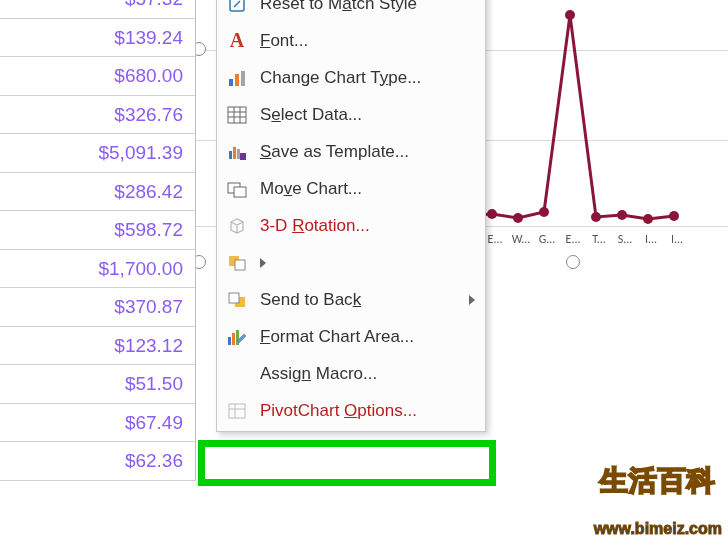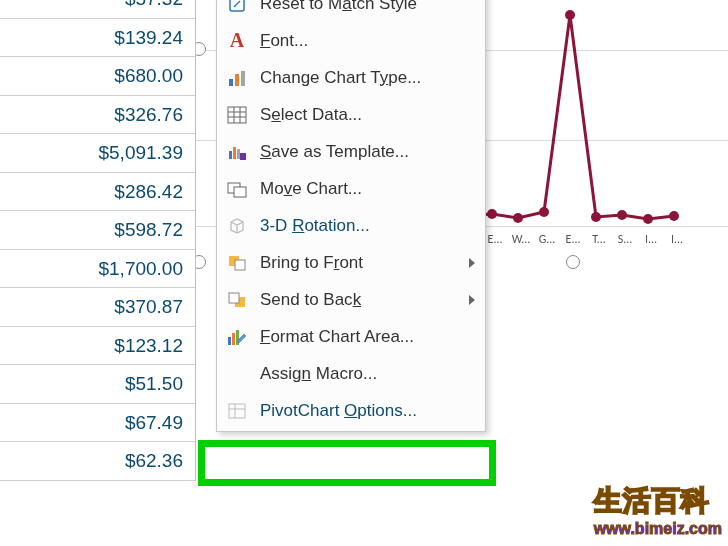--- a/index.html
+++ b/index.html
@@ -20,21 +20,21 @@
   border-right: 1px solid #bfbfbf;
   z-index: 1;
 }
 .cell {
   height: 38.5px;
   border-bottom: 1px solid #d0d0d0;
   text-align: right;
   padding-right: 12px;
   line-height: 38.5px;
   font-size: 19px;
-  color: #0c4a6e;
+  color: #8b5cf6;
   background: #fff;
 }
 
 
 .chart {
   position: absolute;
   left: 196px; top: 0; right: 0; bottom: 0;
   z-index: 0;
 }
 .gridline {
@@ -79,21 +79,21 @@
 }
 .menu-item {
   display: flex;
   align-items: center;
   height: 37px;
   padding: 0 10px 0 7px;
   color: #333;
   cursor: default;
   position: relative;
 }
-.menu-item.disabled { color: #0c4a6e; }
+.menu-item.disabled { color: #b91c1c; }
 .menu-item .icon {
   width: 26px; height: 24px;
   margin-right: 10px;
   display: flex; align-items: center; justify-content: center;
   flex-shrink: 0;
 }
 .menu-item .label { flex: 1; font-size: 17px; }
 .menu-item .u { text-decoration: underline; }
 .menu-item .arrow {
   width: 0; height: 0;
@@ -110,35 +110,36 @@
   width: 298px; height: 46px;
   border: 7px solid #00d000;
   z-index: 5;
   pointer-events: none;
 }
 
 
 .wm {
   position: absolute;
   right: 6px; bottom: 8px;
-  text-align: left;
+  text-align: center;
   z-index: 6;
   font-family: sans-serif;
 }
 .wm-top {
   font-size: 28px;
   font-weight: 700;
   color: #ff9800;
   -webkit-text-stroke: 2px #7a4a00;
   letter-spacing: 1px;
 }
 .wm-bot {
   font-size: 16px;
   font-weight: 700;
-  color: #6d28d9;
+  color: #404040;
+  margin-top: 20px;
   -webkit-text-stroke: 1px #7a4a00;
 }
 </style>
 </head>
 <body>
 
 <div class="chart">
   <div class="gridline" style="top:50px"></div>
   <div class="gridline" style="top:140px"></div>
   <div class="gridline" style="top:226px"></div>
@@ -261,21 +262,20 @@
   </div>
 
 
   <div class="menu-item">
     <span class="icon">
       <svg width="20" height="18" viewBox="0 0 20 18">
           <rect x="2" y="2" width="10" height="10" fill="#f4b942"></rect>
           <rect x="8" y="6" width="10" height="10" fill="#fff" stroke="#888"></rect>
         </svg>
     </span>
-    <span class="label"><span>Bring to F</span><span class="u">r</span><span>ont</span></span>
     <span class="arrow"></span>
   </div>
 
   <div class="menu-item">
     <span class="icon">
       <svg width="20" height="18" viewBox="0 0 20 18">
           <rect x="8" y="6" width="10" height="10" fill="#f4b942"></rect>
           <rect x="2" y="2" width="10" height="10" fill="#fff" stroke="#888"></rect>
         </svg>
     </span>

